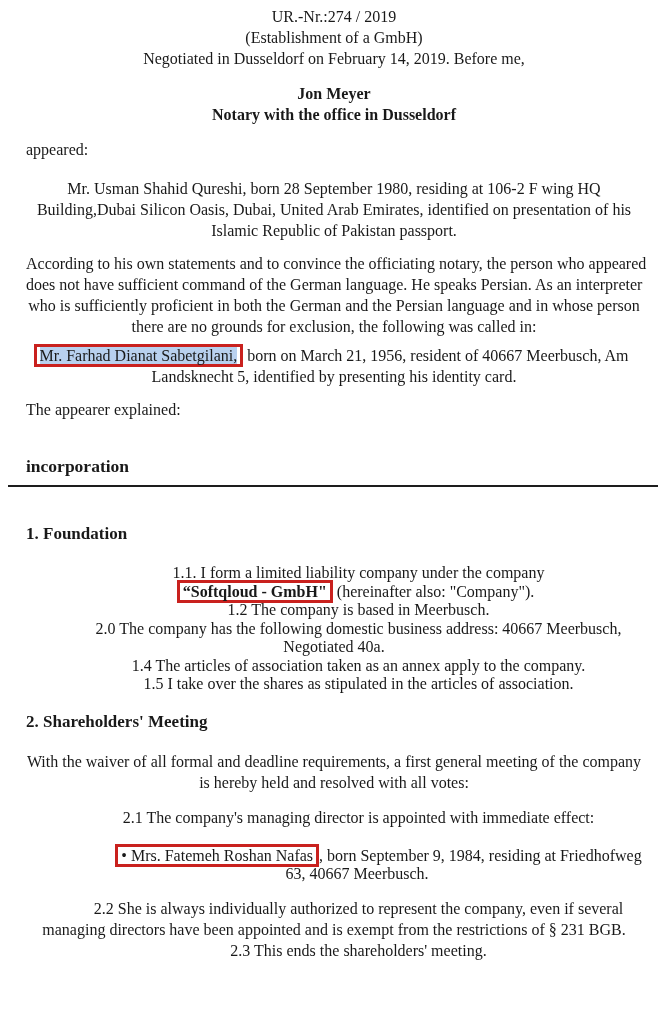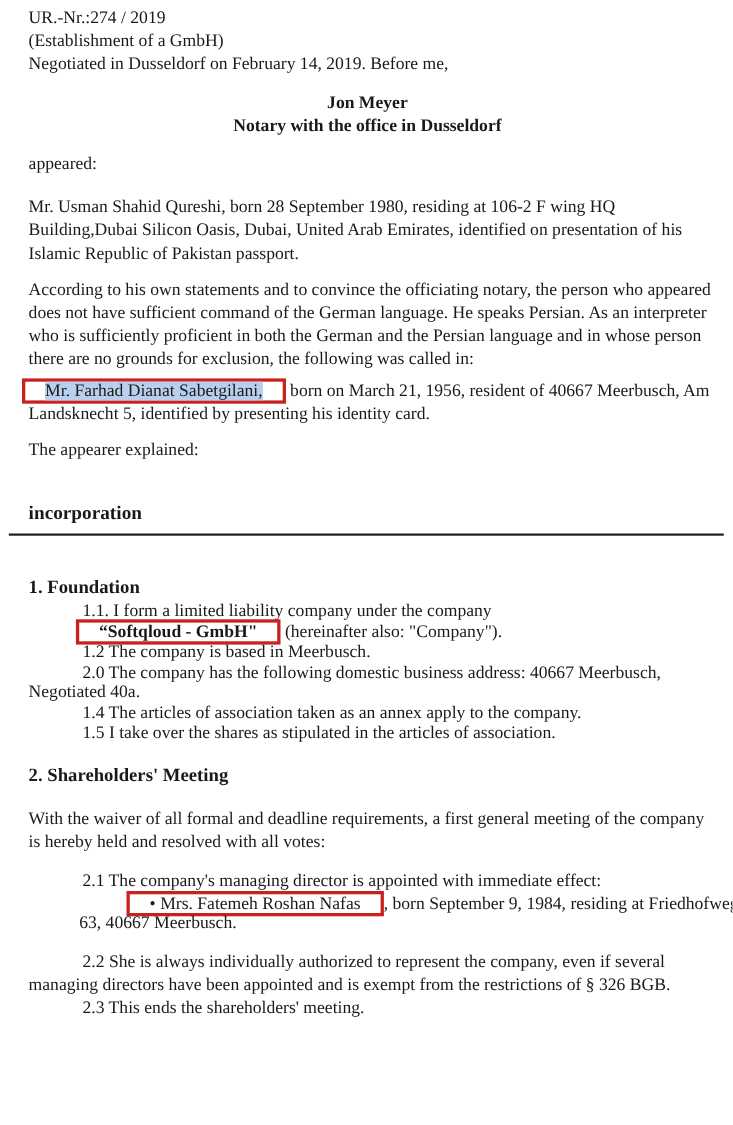--- a/index.html
+++ b/index.html
@@ -6,40 +6,40 @@
   html,body { background:#ffffff; }
   body {
     width:666px; height:1023px;
     padding:6px 24px 0 26px;
     font-family:"Liberation Serif","DejaVu Serif",serif;
     font-size:16px; line-height:21px;
     color:#191919;
     overflow:hidden;
     position:relative;
   }
-  .line { white-space:nowrap; }
+  .line { white-space:nowrap;text-align:center; }
   .center { text-align:center; }
   .bold { font-weight:bold; }
   
   .ind   { padding-left:49px; }   
   .ind46 { padding-left:46px; }   
   .ind95 { padding-left:95px; }   
   
   .mt8  { margin-top:8px; }  .mt12 { margin-top:12px; }
   .mt14 { margin-top:14px; } .mt16 { margin-top:18px; }
-  .mt17 { margin-top:17px; } .mt19 { margin-top:2px; } .mt34 { margin-top:34px; }
+  .mt17 { margin-top:17px; } .mt19 { margin-top:19px; } .mt34 { margin-top:34px; }
   .mt36 { margin-top:36px; }
   .tight { line-height:18.5px; }
   .sec-title { font-size:17px; font-weight:bold; line-height:22px; }
   .doc-heading { text-align:left; font-weight:bold; font-size:17.5px; line-height:24px; }
   .rule { border-top:2px solid #1d1d1d; margin:7px -16px 0 -18px; }
   
   .redbox {
     border:3px solid var(--box-red,#c9211e);
-    padding:0 18px;
+    padding:0 3px;
     margin-left:-6px;
   }
   .hl { background:var(--highlight-blue,#b8d0ee); }
 </style>
 </head>
 <body style="--box-red: #c9211e; --highlight-blue: #b8d0ee;">
 
 <div>
 
   <section>
@@ -100,17 +100,17 @@
 
   <div class="line ind mt14">2.1 The company's managing director is appointed with immediate effect:</div>
 
   <section class="mt19 tight">
     <div class="line ind95"><span class="redbox">• Mrs. Fatemeh Roshan Nafas</span><span>, born September 9, 1984, residing at Friedhofweg</span></div>
     <div class="line ind46">63, 40667 Meerbusch.</div>
   </section>
 
   <section class="mt14">
     <div class="line ind">2.2 She is always individually authorized to represent the company, even if several</div>
-    <div class="line">managing directors have been appointed and is exempt from the restrictions of § 326 BGB.</div>
+    <div class="line">managing directors have been appointed and is exempt from the restrictions of § 231 BGB.</div>
     <div class="line ind">2.3 This ends the shareholders' meeting.</div>
   </section>
 
 </div>
 
 </body></html>

